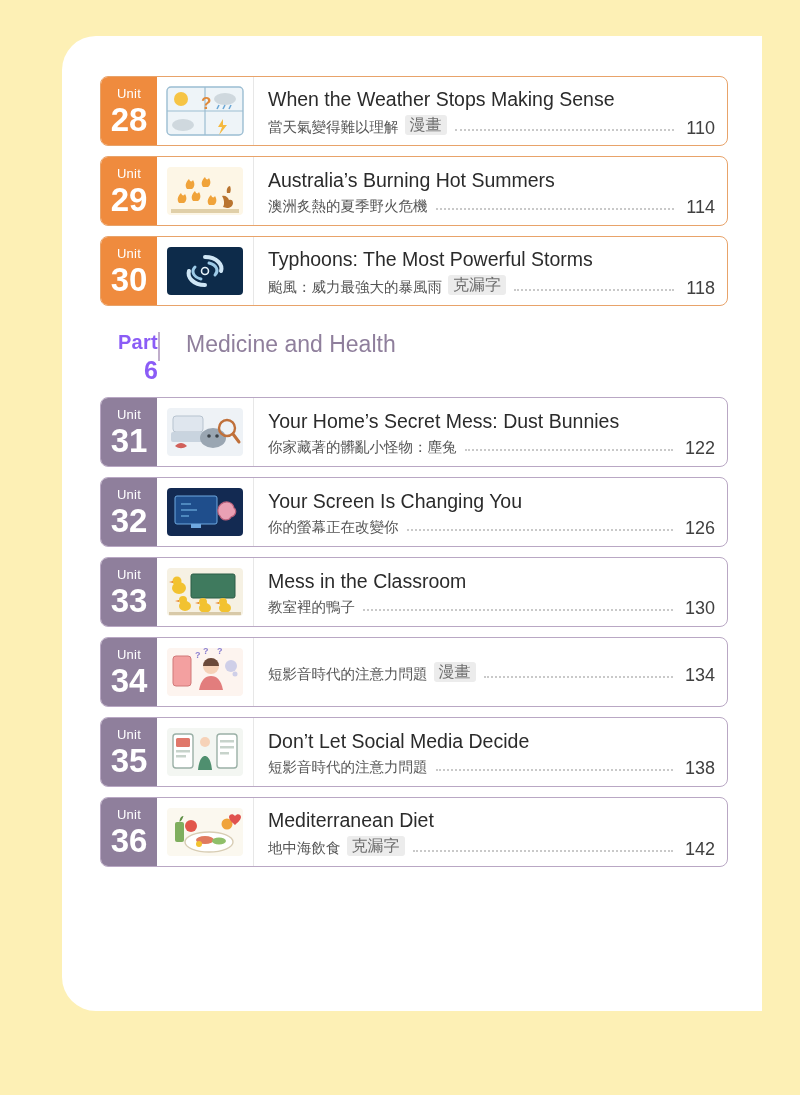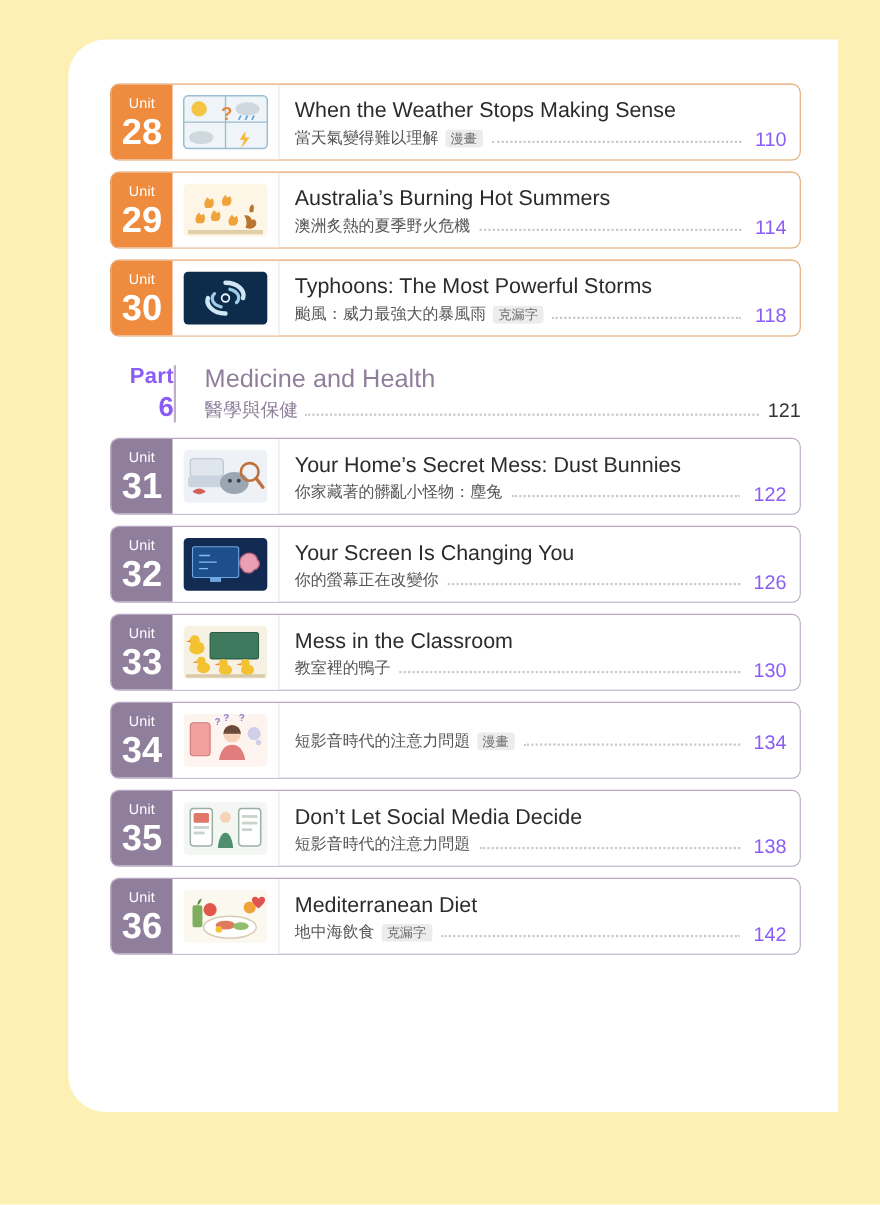--- a/index.html
+++ b/index.html
@@ -111,38 +111,38 @@
     gap: 6px;
     white-space: nowrap;
   }
   .title-zh {
     font-size: 14.5px;
     color: #555555;
     line-height: 1.1;
   }
   .tag {
     display: inline-block;
-    font-size: 12px;
+    font-size: 16px;
     color: #6d6d6d;
     background: #ececec;
     border-radius: 3px;
     padding: 2px 5px;
     line-height: 1;
     position: relative;
     top: -1px;
   }
   .dots {
     flex: 1 1 auto;
     border-bottom: 2px dotted #c9c9c9;
     margin: 0 6px 5px 2px;
     min-width: 12px;
   }
   .page-num {
     font-size: 18px;
-    color: #8b5cf6;
+    color: #404040;
     line-height: 1;
     position: relative;
     top: 1px;
   }
 
   
   .part-row {
     display: flex;
     align-items: flex-start;
     margin: 26px 0 14px 0;
@@ -298,25 +298,20 @@
       </div>
     </div>
 
     <div class="part-row">
       <div class="part-left">
         <div class="p-word">Part</div>
         <div class="p-num">6</div>
       </div>
       <div class="part-right">
         <div class="part-en">Medicine and Health</div>
-        <div class="part-sub">
-          <span class="part-zh">醫學與保健</span>
-          <span class="part-dots"></span>
-          <span class="part-page">121</span>
-        </div>
       </div>
     </div>
 
     <div class="unit-row violet">
       <div class="unit-badge">
         <span class="u-word">Unit</span>
         <span class="u-num">31</span>
       </div>
       <div class="unit-thumb">
         <svg class="thumb-art" viewBox="0 0 80 56">

